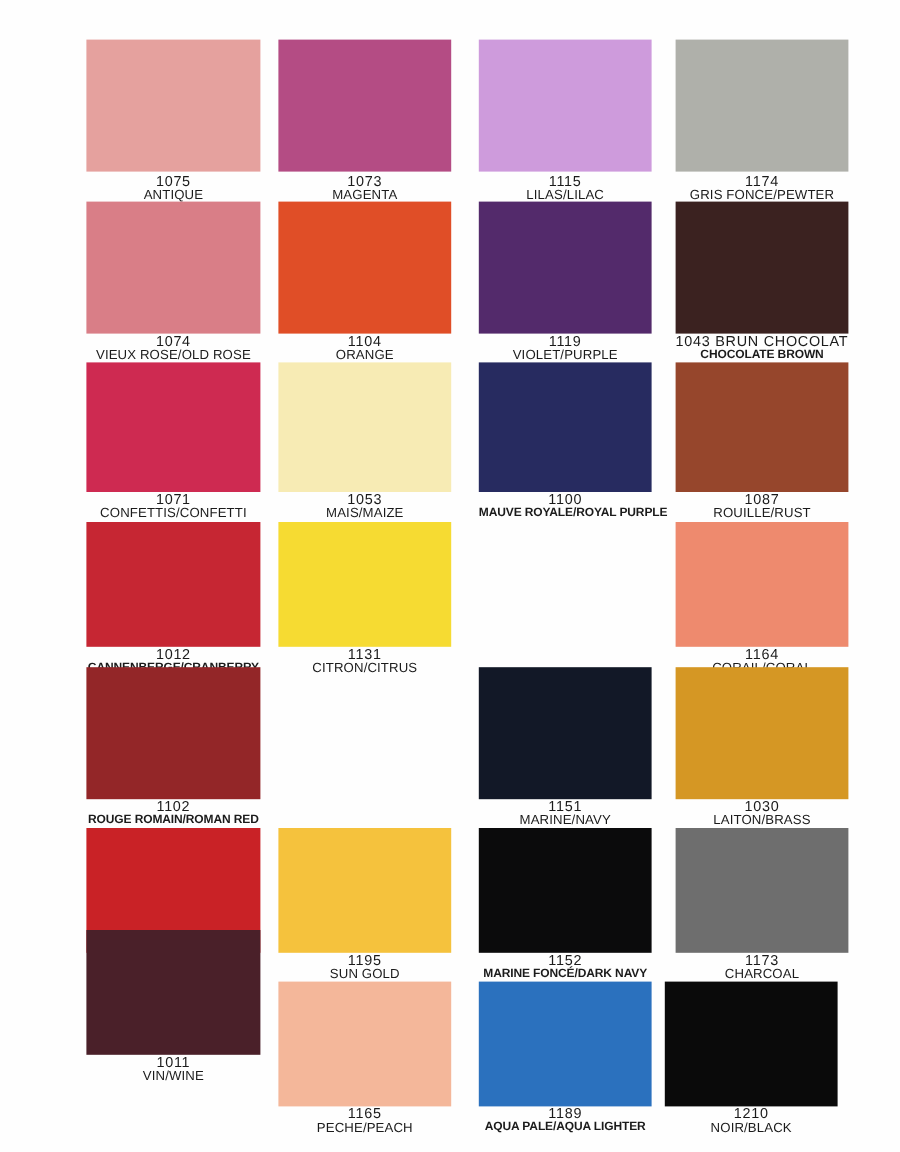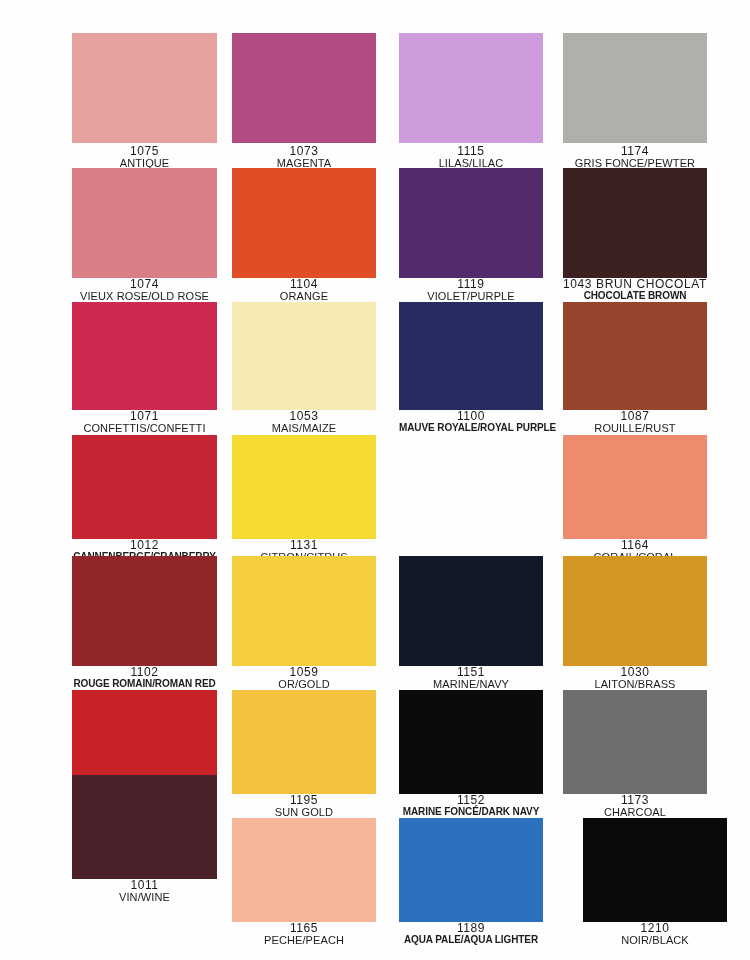--- a/index.html
+++ b/index.html
@@ -170,27 +170,20 @@
           <span class="swatch-name">CORAIL/CORAL</span>
         </div>
       </div>
       <div class="swatch-cell" style="left: 72px; top: 556px; width: 145px;">
         <div class="swatch-chip" title="ROUGE ROMAIN/ROMAN RED" style="height: 110px; background: rgb(147, 38, 40);"></div>
         <div class="swatch-caption cap-wide" style="margin-top: 0px;">
           <span class="swatch-code">1102</span>
           <span class="swatch-name">ROUGE ROMAIN/ROMAN RED</span>
         </div>
       </div>
-      <div class="swatch-cell" style="left: 232px; top: 556px; width: 144px;">
-        <div class="swatch-chip" title="OR/GOLD" style="height: 110px; background: rgb(245, 206, 64);"></div>
-        <div class="swatch-caption" style="margin-top: 0px;">
-          <span class="swatch-code">1059</span>
-          <span class="swatch-name">OR/GOLD</span>
-        </div>
-      </div>
       <div class="swatch-cell" style="left: 399px; top: 556px; width: 144px;">
         <div class="swatch-chip" title="MARINE/NAVY" style="height: 110px; background: rgb(18, 24, 39);"></div>
         <div class="swatch-caption" style="margin-top: 0px;">
           <span class="swatch-code">1151</span>
           <span class="swatch-name">MARINE/NAVY</span>
         </div>
       </div>
       <div class="swatch-cell" style="left: 563px; top: 556px; width: 144px;">
         <div class="swatch-chip" title="LAITON/BRASS" style="height: 110px; background: rgb(213, 151, 36);"></div>
         <div class="swatch-caption" style="margin-top: 0px;">
@@ -240,21 +233,21 @@
           <span class="swatch-name">PECHE/PEACH</span>
         </div>
       </div>
       <div class="swatch-cell" style="left: 399px; top: 818px; width: 144px;">
         <div class="swatch-chip" title="AQUA PALE/AQUA LIGHTER" style="height: 104px; background: rgb(43, 113, 190);"></div>
         <div class="swatch-caption cap-wide" style="margin-top: 0px;">
           <span class="swatch-code">1189</span>
           <span class="swatch-name">AQUA PALE/AQUA LIGHTER</span>
         </div>
       </div>
-      <div class="swatch-cell" style="left: 583px; top: 818px; width: 144px;">
+      <div class="swatch-cell" style="left: 554px; top: 818px; width: 144px;">
         <div class="swatch-chip" title="NOIR/BLACK" style="height: 104px; background: rgb(10, 10, 10);"></div>
         <div class="swatch-caption" style="margin-top: 0px;">
           <span class="swatch-code">1210</span>
           <span class="swatch-name">NOIR/BLACK</span>
         </div>
       </div>
     </div>
 </div>
 
 </body></html>

